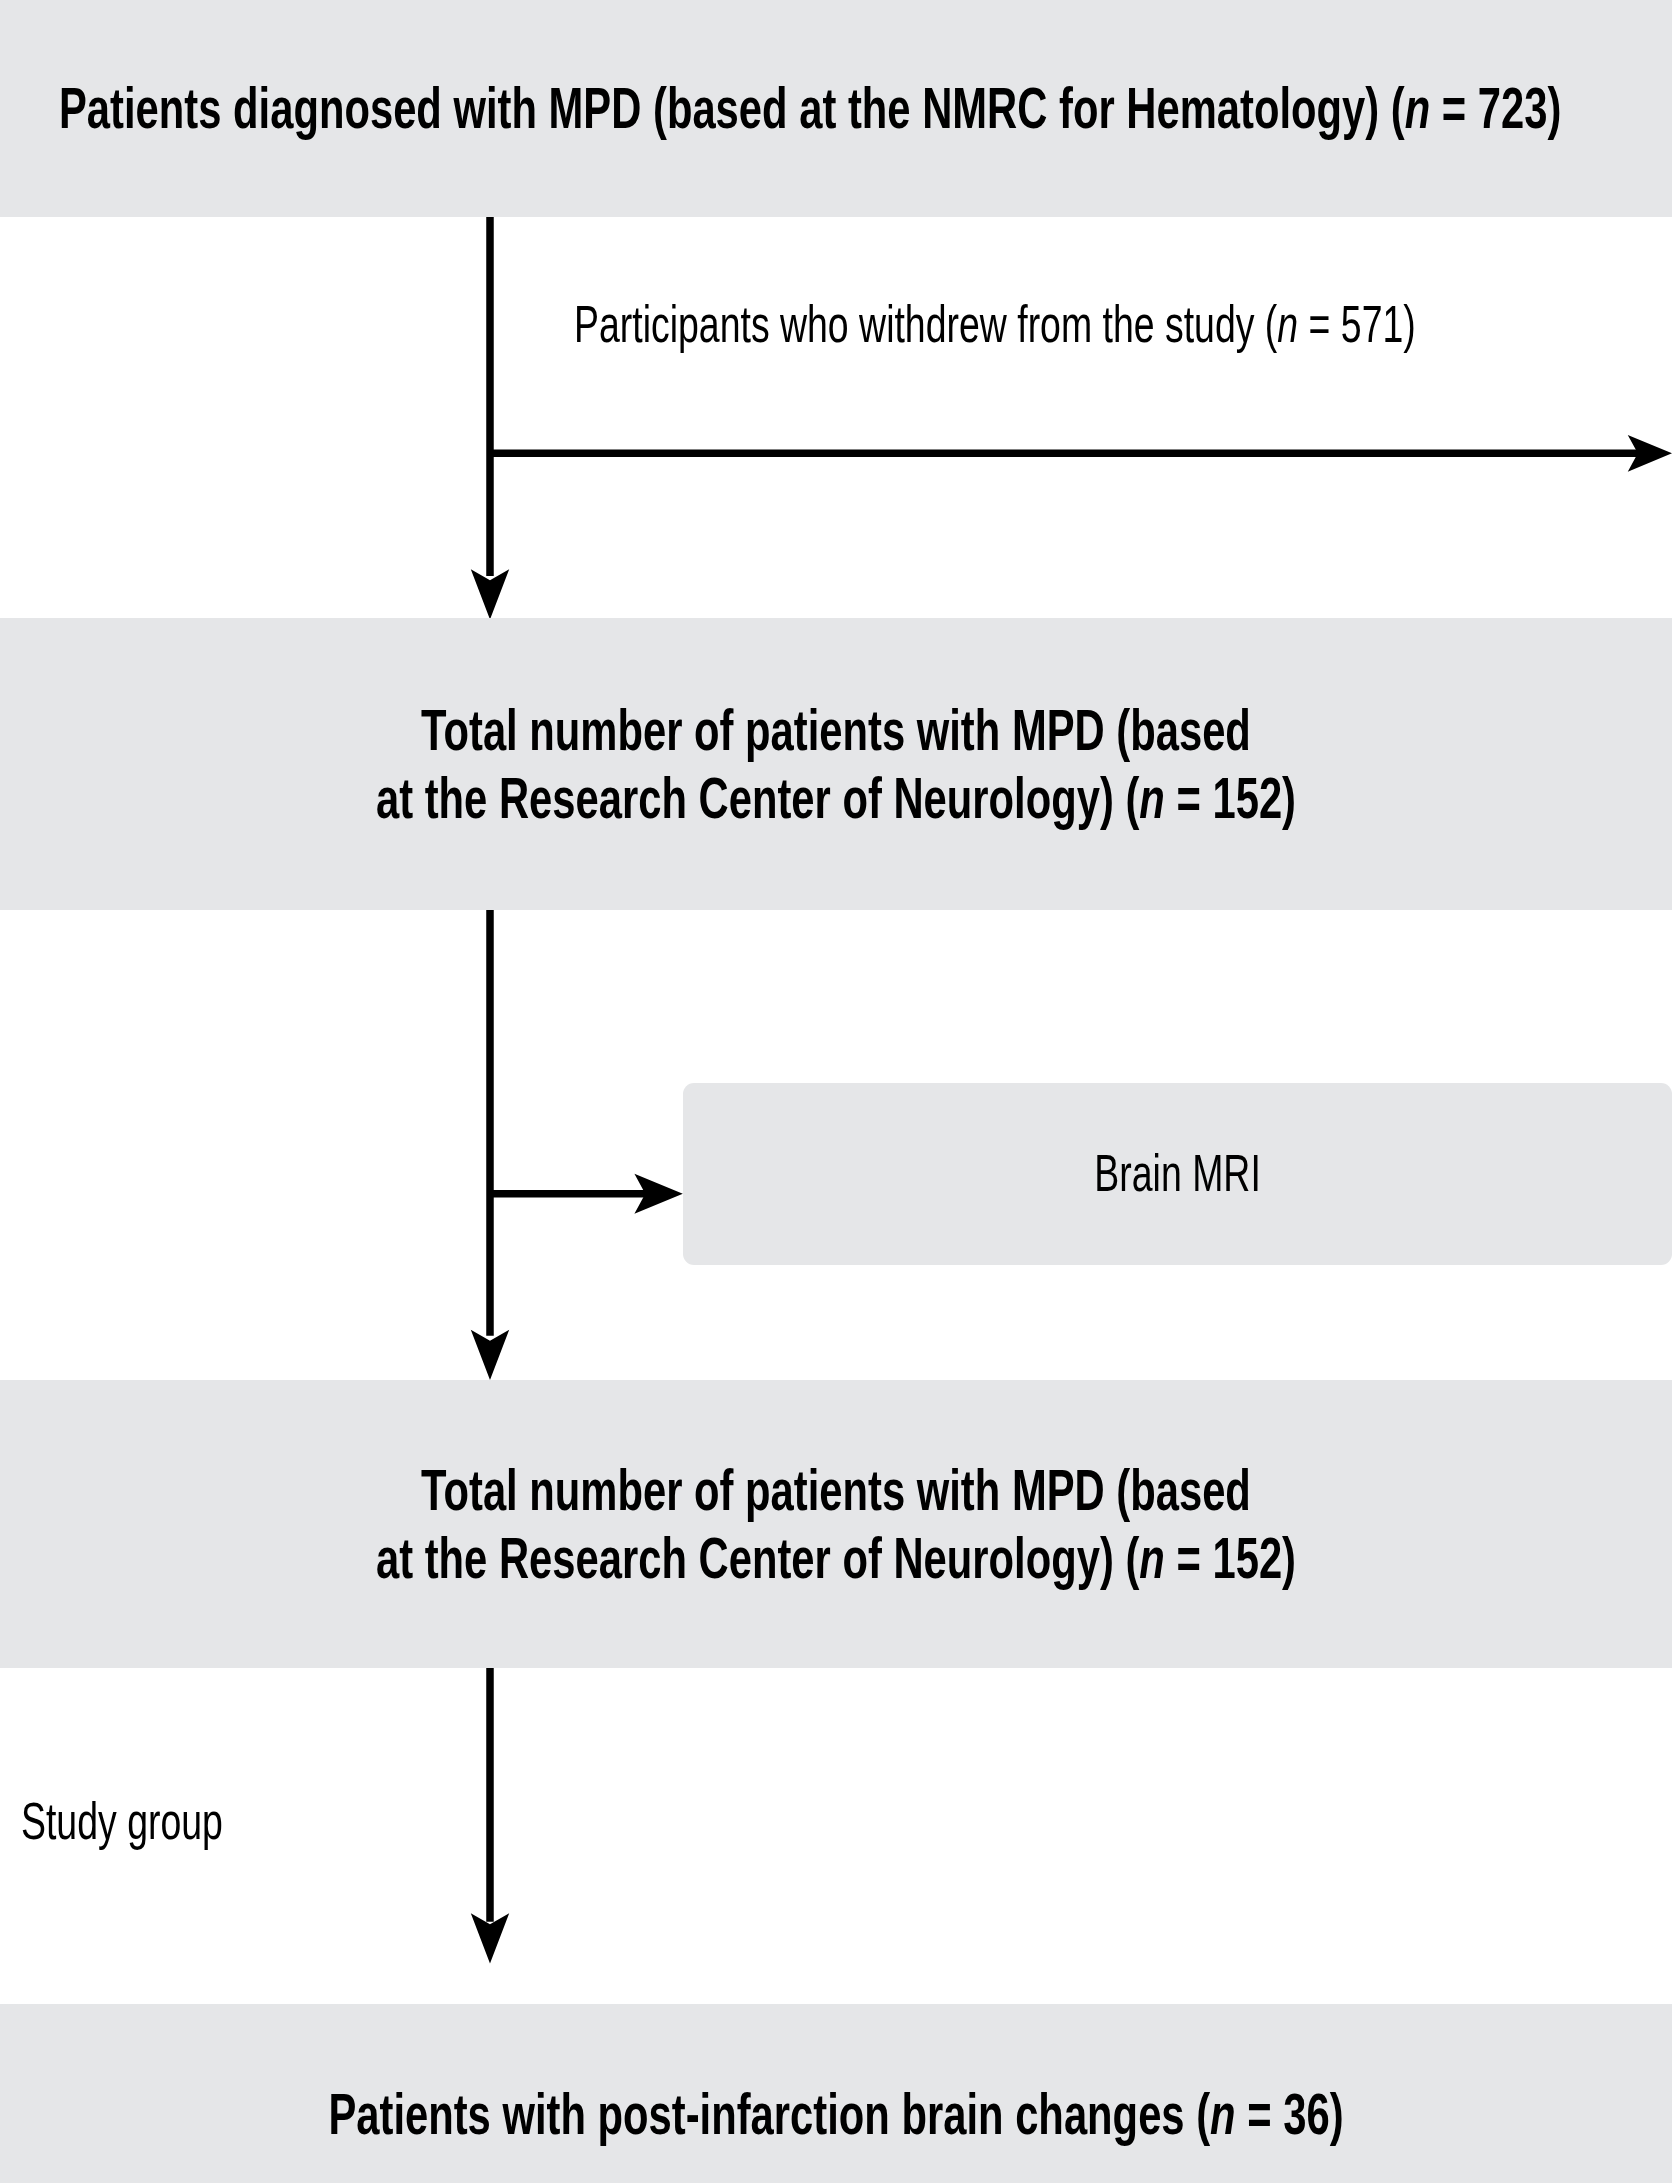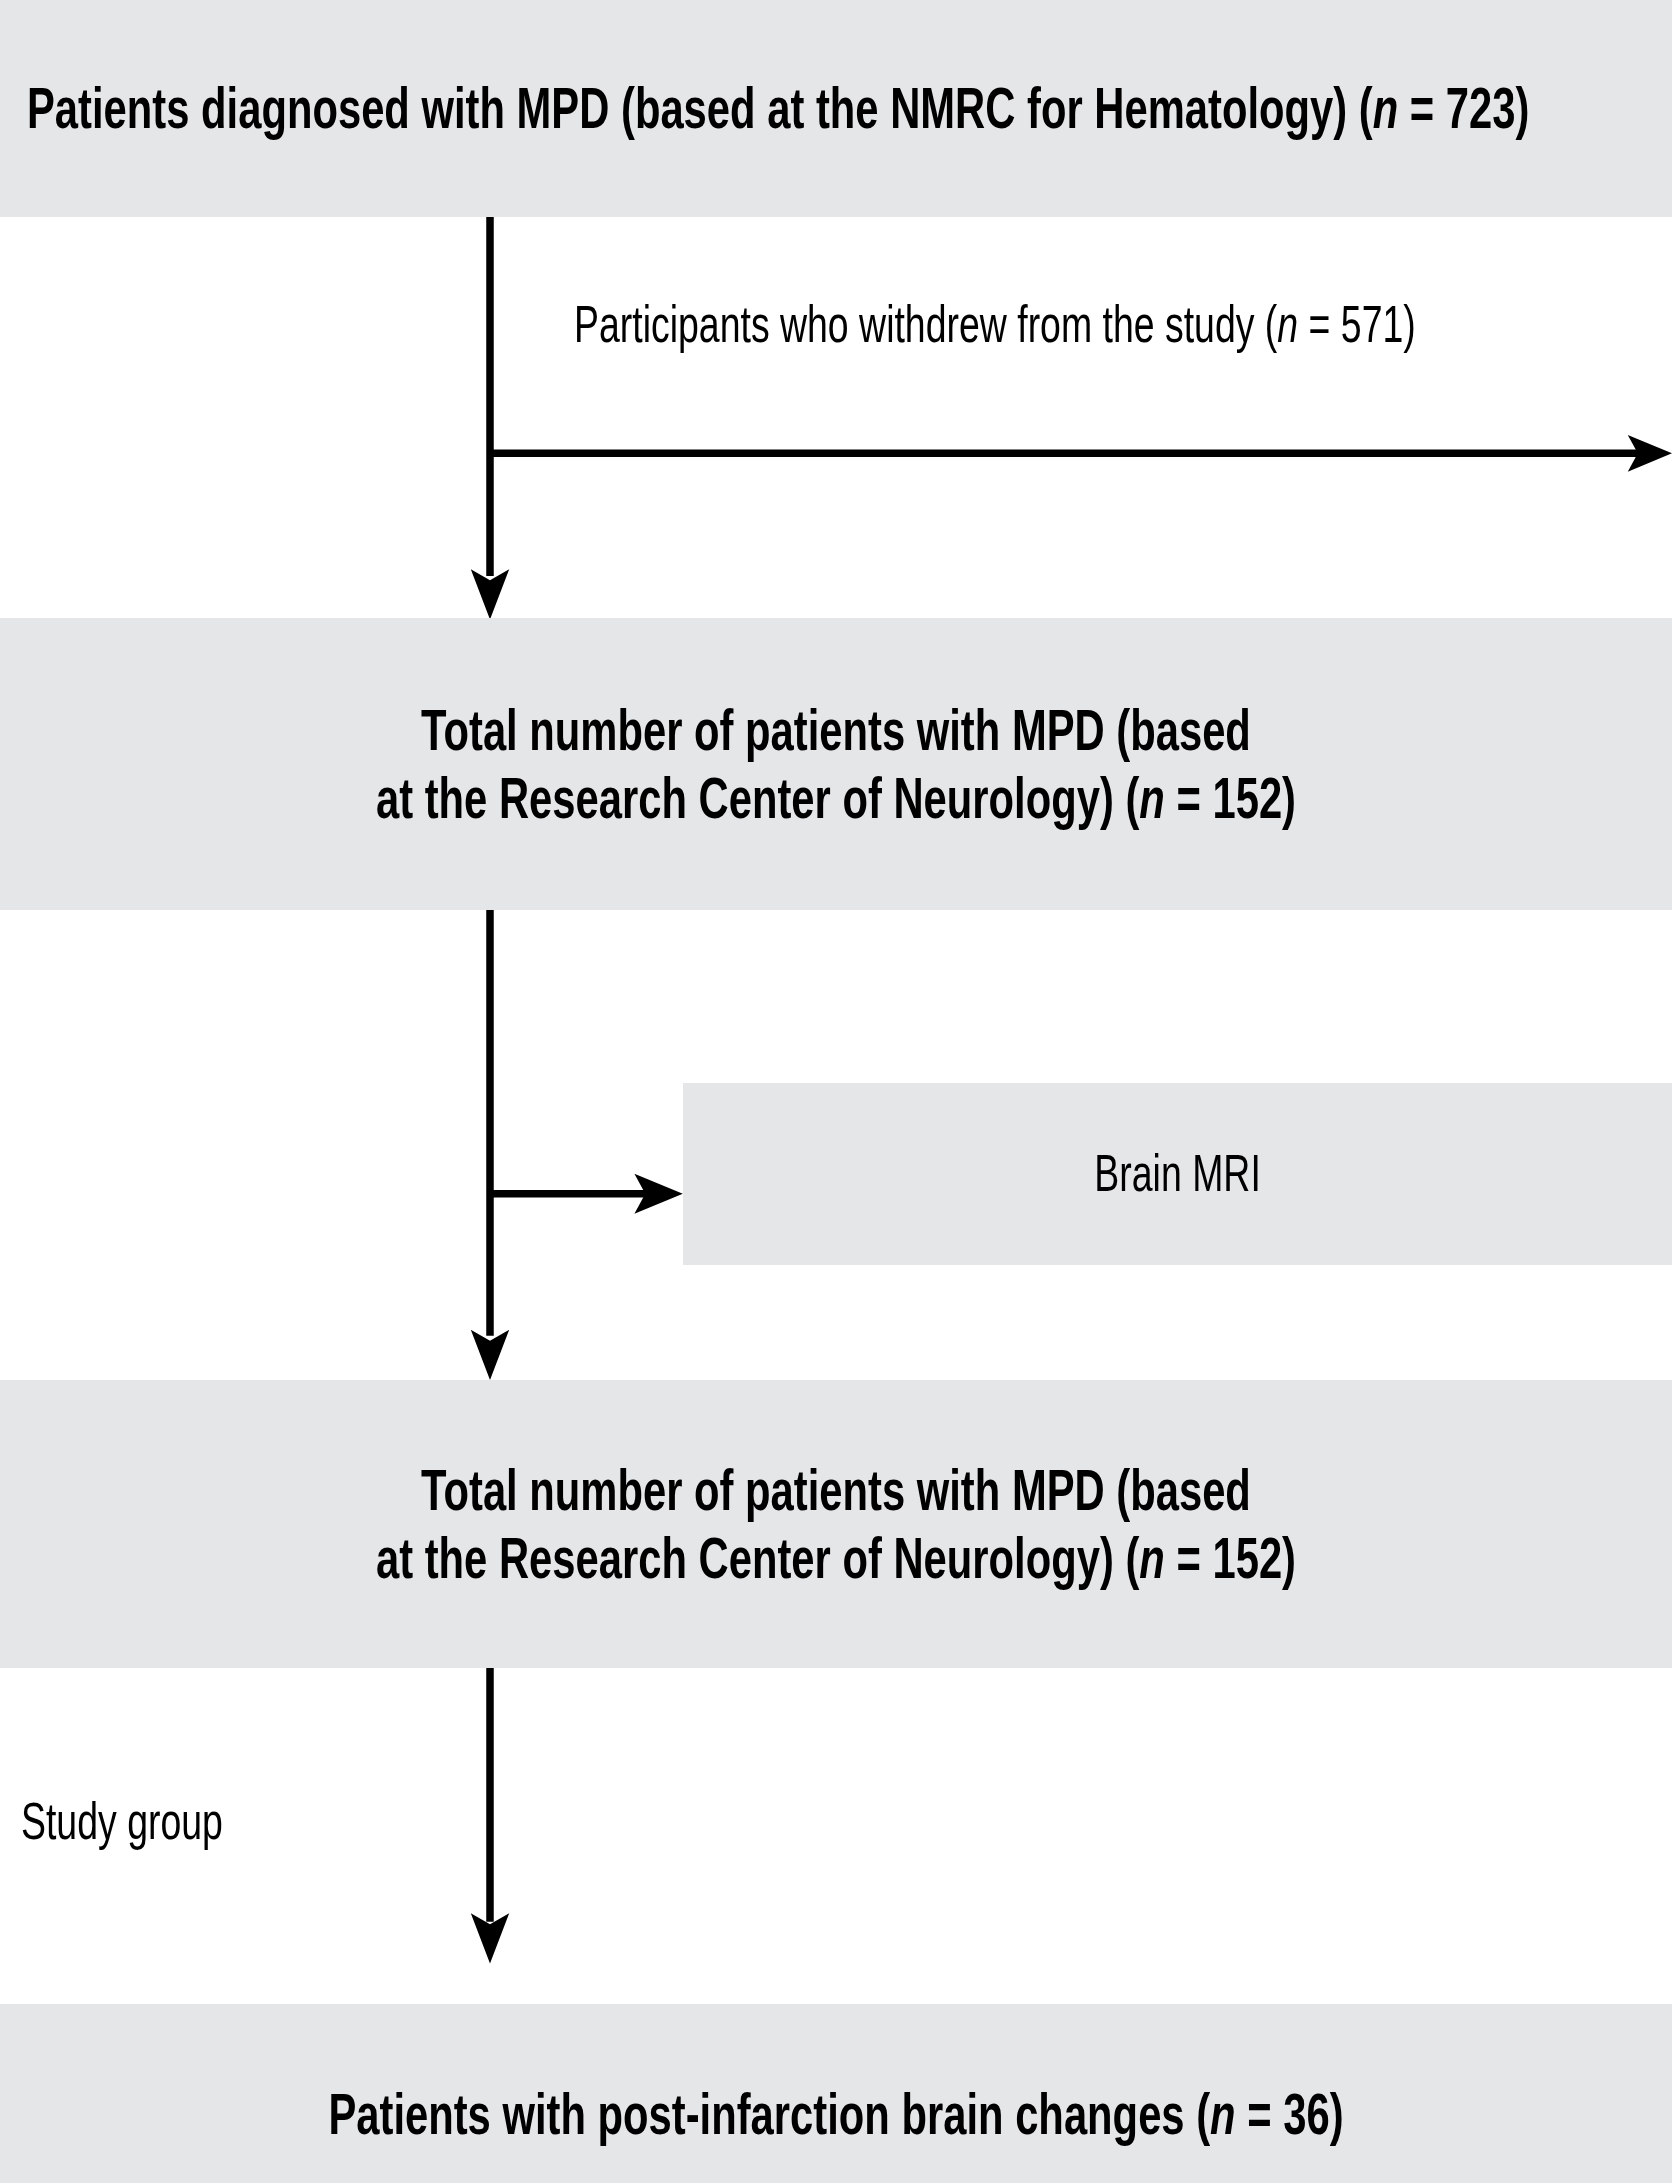--- a/index.html
+++ b/index.html
@@ -41,23 +41,23 @@
     position: absolute;
     font-family: "Liberation Sans Narrow", "Liberation Sans", sans-serif;
     font-weight: normal;
     color: #000000;
     white-space: pre;
     transform: scaleX(0.72);
   }
   .it { font-style: italic; }
 
   
-  #box-top     { left: 0;    top: 0;    width: 1672px; height: 217px; }
+  #box-top     { left: 0;    top: 0;    width: 1672px; height: 217px; padding-left: 32px; }
   #box-second  { left: 0;    top: 618px;  width: 1672px; height: 292px; justify-content: center; }
-  #box-mri     { left: 683px; top: 1083px; width: 989px; height: 182px; justify-content: center; }
+  #box-mri     { left: 683px; top: 1083px; width: 989px; height: 182px; justify-content: center; border-radius: 11px; }
   #box-third   { left: 0;    top: 1380px; width: 1672px; height: 288px; justify-content: center; }
   #box-bottom  { left: 0;    top: 1964px; width: 1672px; height: 220px; justify-content: center; margin-top: 40px; }
 
   #box-top .box-text { font-size: 58px; margin-left: 27px; }
   #box-second .box-text { font-size: 58px; }
   #box-third .box-text { font-size: 58px; }
   #box-bottom .box-text { font-size: 58px; }
   #box-mri .box-text {
     font-weight: normal;
     font-size: 52px;

